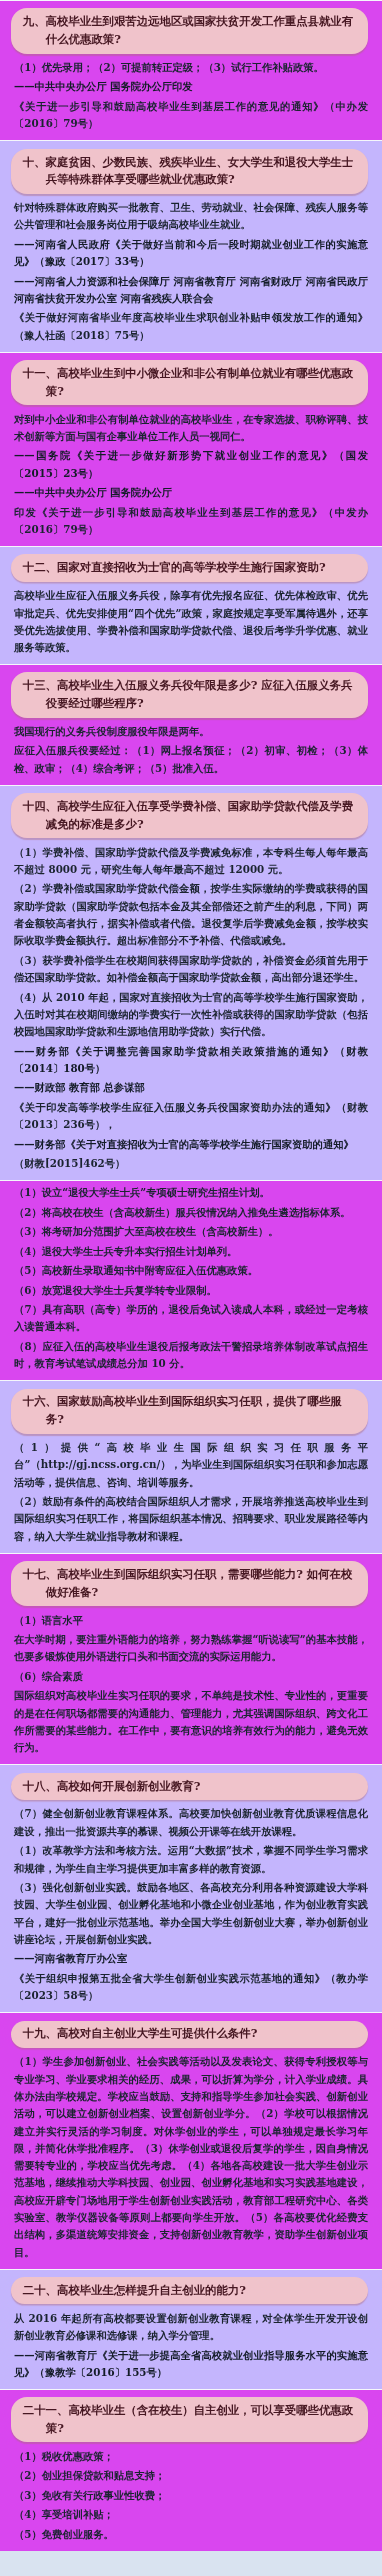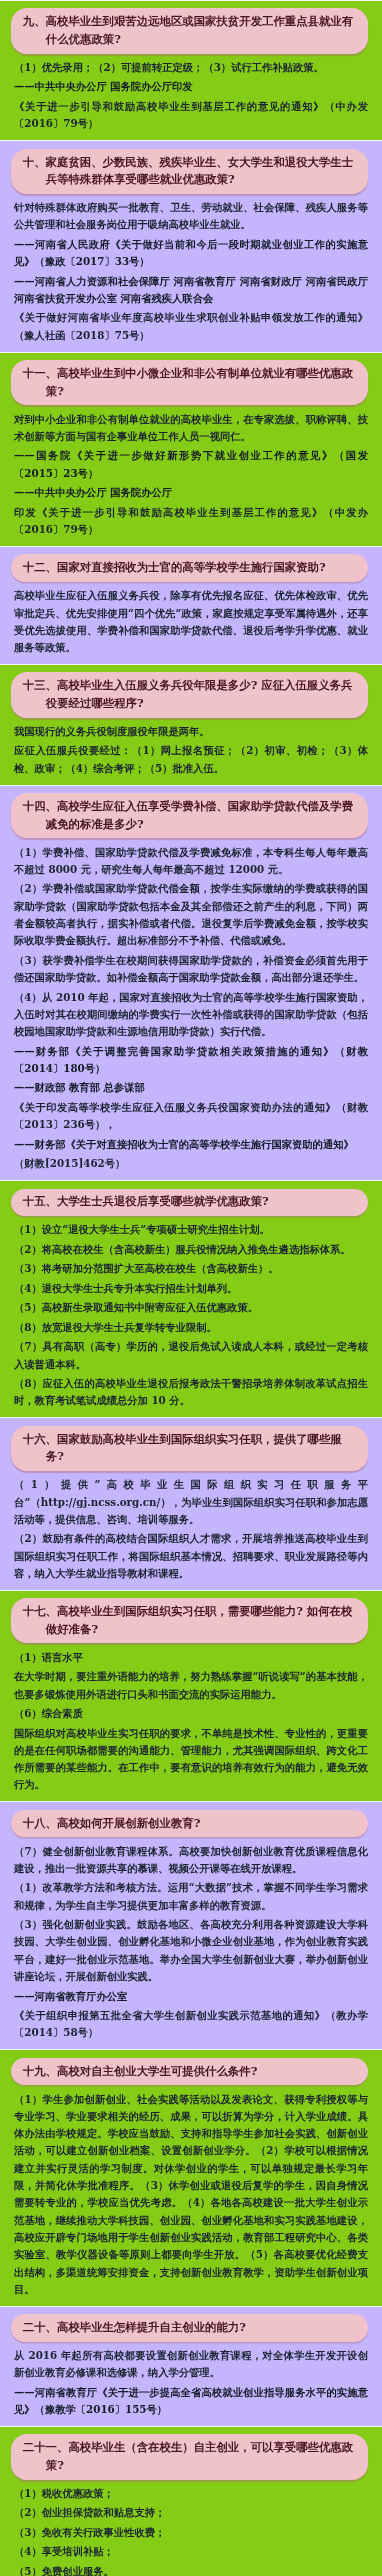--- a/index.html
+++ b/index.html
@@ -5,21 +5,21 @@
   html,body{margin:0;padding:0;}
   body{
     width:382px;
     background:#d9e3f0;
     font-family:"DejaVu Serif","Liberation Serif",serif;
     color:#1b2430;
   }
   .doc{width:382px;}
   .section{
     padding:3.2px 14px 5.4px 14px;
-    background:#84cc16;
+    background:#d946ef;
     border-top:1.6px solid #f4f7fb;
   }
   .section.alt{background:#c4b5fd;}
   .pill{
     display:block;
     background:#f0c3cb;
     border-radius:16px;
     margin:4.3px 0 5.4px -3.2px;
     padding:4.9px 10.8px 4.9px 35px;
     text-indent:-23px;
@@ -96,28 +96,27 @@
           <p>（4）从 2010 年起，国家对直接招收为士官的高等学校学生施行国家资助，入伍时对其在校期间缴纳的学费实行一次性补偿或获得的国家助学贷款（包括校园地国家助学贷款和生源地信用助学贷款）实行代偿。</p>
           <p class="src">——财务部《关于调整完善国家助学贷款相关政策措施的通知》（财教〔2014〕180号）</p>
           <p class="src">——财政部 教育部 总参谋部</p>
           <p>《关于印发高等学校学生应征入伍服义务兵役国家资助办法的通知》（财教〔2013〕236号），</p>
           <p class="src">——财务部《关于对直接招收为士官的高等学校学生施行国家资助的通知》</p>
           <p>（财教[2015]462号）</p>
         </div>
   </div>
 
   <div class="section">
-    <div class="pill">十五、大学生士兵退役后享受哪些就学优惠政策?</div>
     <div class="answers">
           <p>（1）设立“退役大学生士兵”专项硕士研究生招生计划。</p>
           <p>（2）将高校在校生（含高校新生）服兵役情况纳入推免生遴选指标体系。</p>
           <p>（3）将考研加分范围扩大至高校在校生（含高校新生）。</p>
           <p>（4）退役大学生士兵专升本实行招生计划单列。</p>
           <p>（5）高校新生录取通知书中附寄应征入伍优惠政策。</p>
-          <p>（8）放宽退役大学生士兵复学转专业限制。</p>
+          <p>（6）放宽退役大学生士兵复学转专业限制。</p>
           <p>（7）具有高职（高专）学历的，退役后免试入读成人本科，或经过一定考核入读普通本科。</p>
           <p>（8）应征入伍的高校毕业生退役后报考政法干警招录培养体制改革试点招生时，教育考试笔试成绩总分加 10 分。</p>
         </div>
   </div>
 
   <div class="section alt">
     <div class="pill">十六、国家鼓励高校毕业生到国际组织实习任职，提供了哪些服务?</div>
     <div class="answers">
           <p>（1）提供“高校毕业生国际组织实习任职服务平台”（http://gj.ncss.org.cn/），为毕业生到国际组织实习任职和参加志愿活动等，提供信息、咨询、培训等服务。</p>
           <p>（2）鼓励有条件的高校结合国际组织人才需求，开展培养推送高校毕业生到国际组织实习任职工作，将国际组织基本情况、招聘要求、职业发展路径等内容，纳入大学生就业指导教材和课程。</p>
@@ -134,21 +133,21 @@
         </div>
   </div>
 
   <div class="section alt">
     <div class="pill">十八、高校如何开展创新创业教育?</div>
     <div class="answers">
           <p>（7）健全创新创业教育课程体系。高校要加快创新创业教育优质课程信息化建设，推出一批资源共享的慕课、视频公开课等在线开放课程。</p>
           <p>（1）改革教学方法和考核方法。运用“大数据”技术，掌握不同学生学习需求和规律，为学生自主学习提供更加丰富多样的教育资源。</p>
           <p>（3）强化创新创业实践。鼓励各地区、各高校充分利用各种资源建设大学科技园、大学生创业园、创业孵化基地和小微企业创业基地，作为创业教育实践平台，建好一批创业示范基地。举办全国大学生创新创业大赛，举办创新创业讲座论坛，开展创新创业实践。</p>
           <p class="src">——河南省教育厅办公室</p>
-          <p>《关于组织申报第五批全省大学生创新创业实践示范基地的通知》（教办学〔2014〕58号）</p>
+          <p>《关于组织申报第五批全省大学生创新创业实践示范基地的通知》（教办学〔2023〕58号）</p>
         </div>
   </div>
 
   <div class="section">
     <div class="pill">十九、高校对自主创业大学生可提供什么条件?</div>
     <div class="answers">
           <p>（1）学生参加创新创业、社会实践等活动以及发表论文、获得专利授权等与专业学习、学业要求相关的经历、成果，可以折算为学分，计入学业成绩。具体办法由学校规定。学校应当鼓励、支持和指导学生参加社会实践、创新创业活动，可以建立创新创业档案、设置创新创业学分。（2）学校可以根据情况建立并实行灵活的学习制度。对休学创业的学生，可以单独规定最长学习年限，并简化休学批准程序。（3）休学创业或退役后复学的学生，因自身情况需要转专业的，学校应当优先考虑。（4）各地各高校建设一批大学生创业示范基地，继续推动大学科技园、创业园、创业孵化基地和实习实践基地建设，高校应开辟专门场地用于学生创新创业实践活动，教育部工程研究中心、各类实验室、教学仪器设备等原则上都要向学生开放。（5）各高校要优化经费支出结构，多渠道统筹安排资金，支持创新创业教育教学，资助学生创新创业项目。</p>
         </div>
   </div>
 

